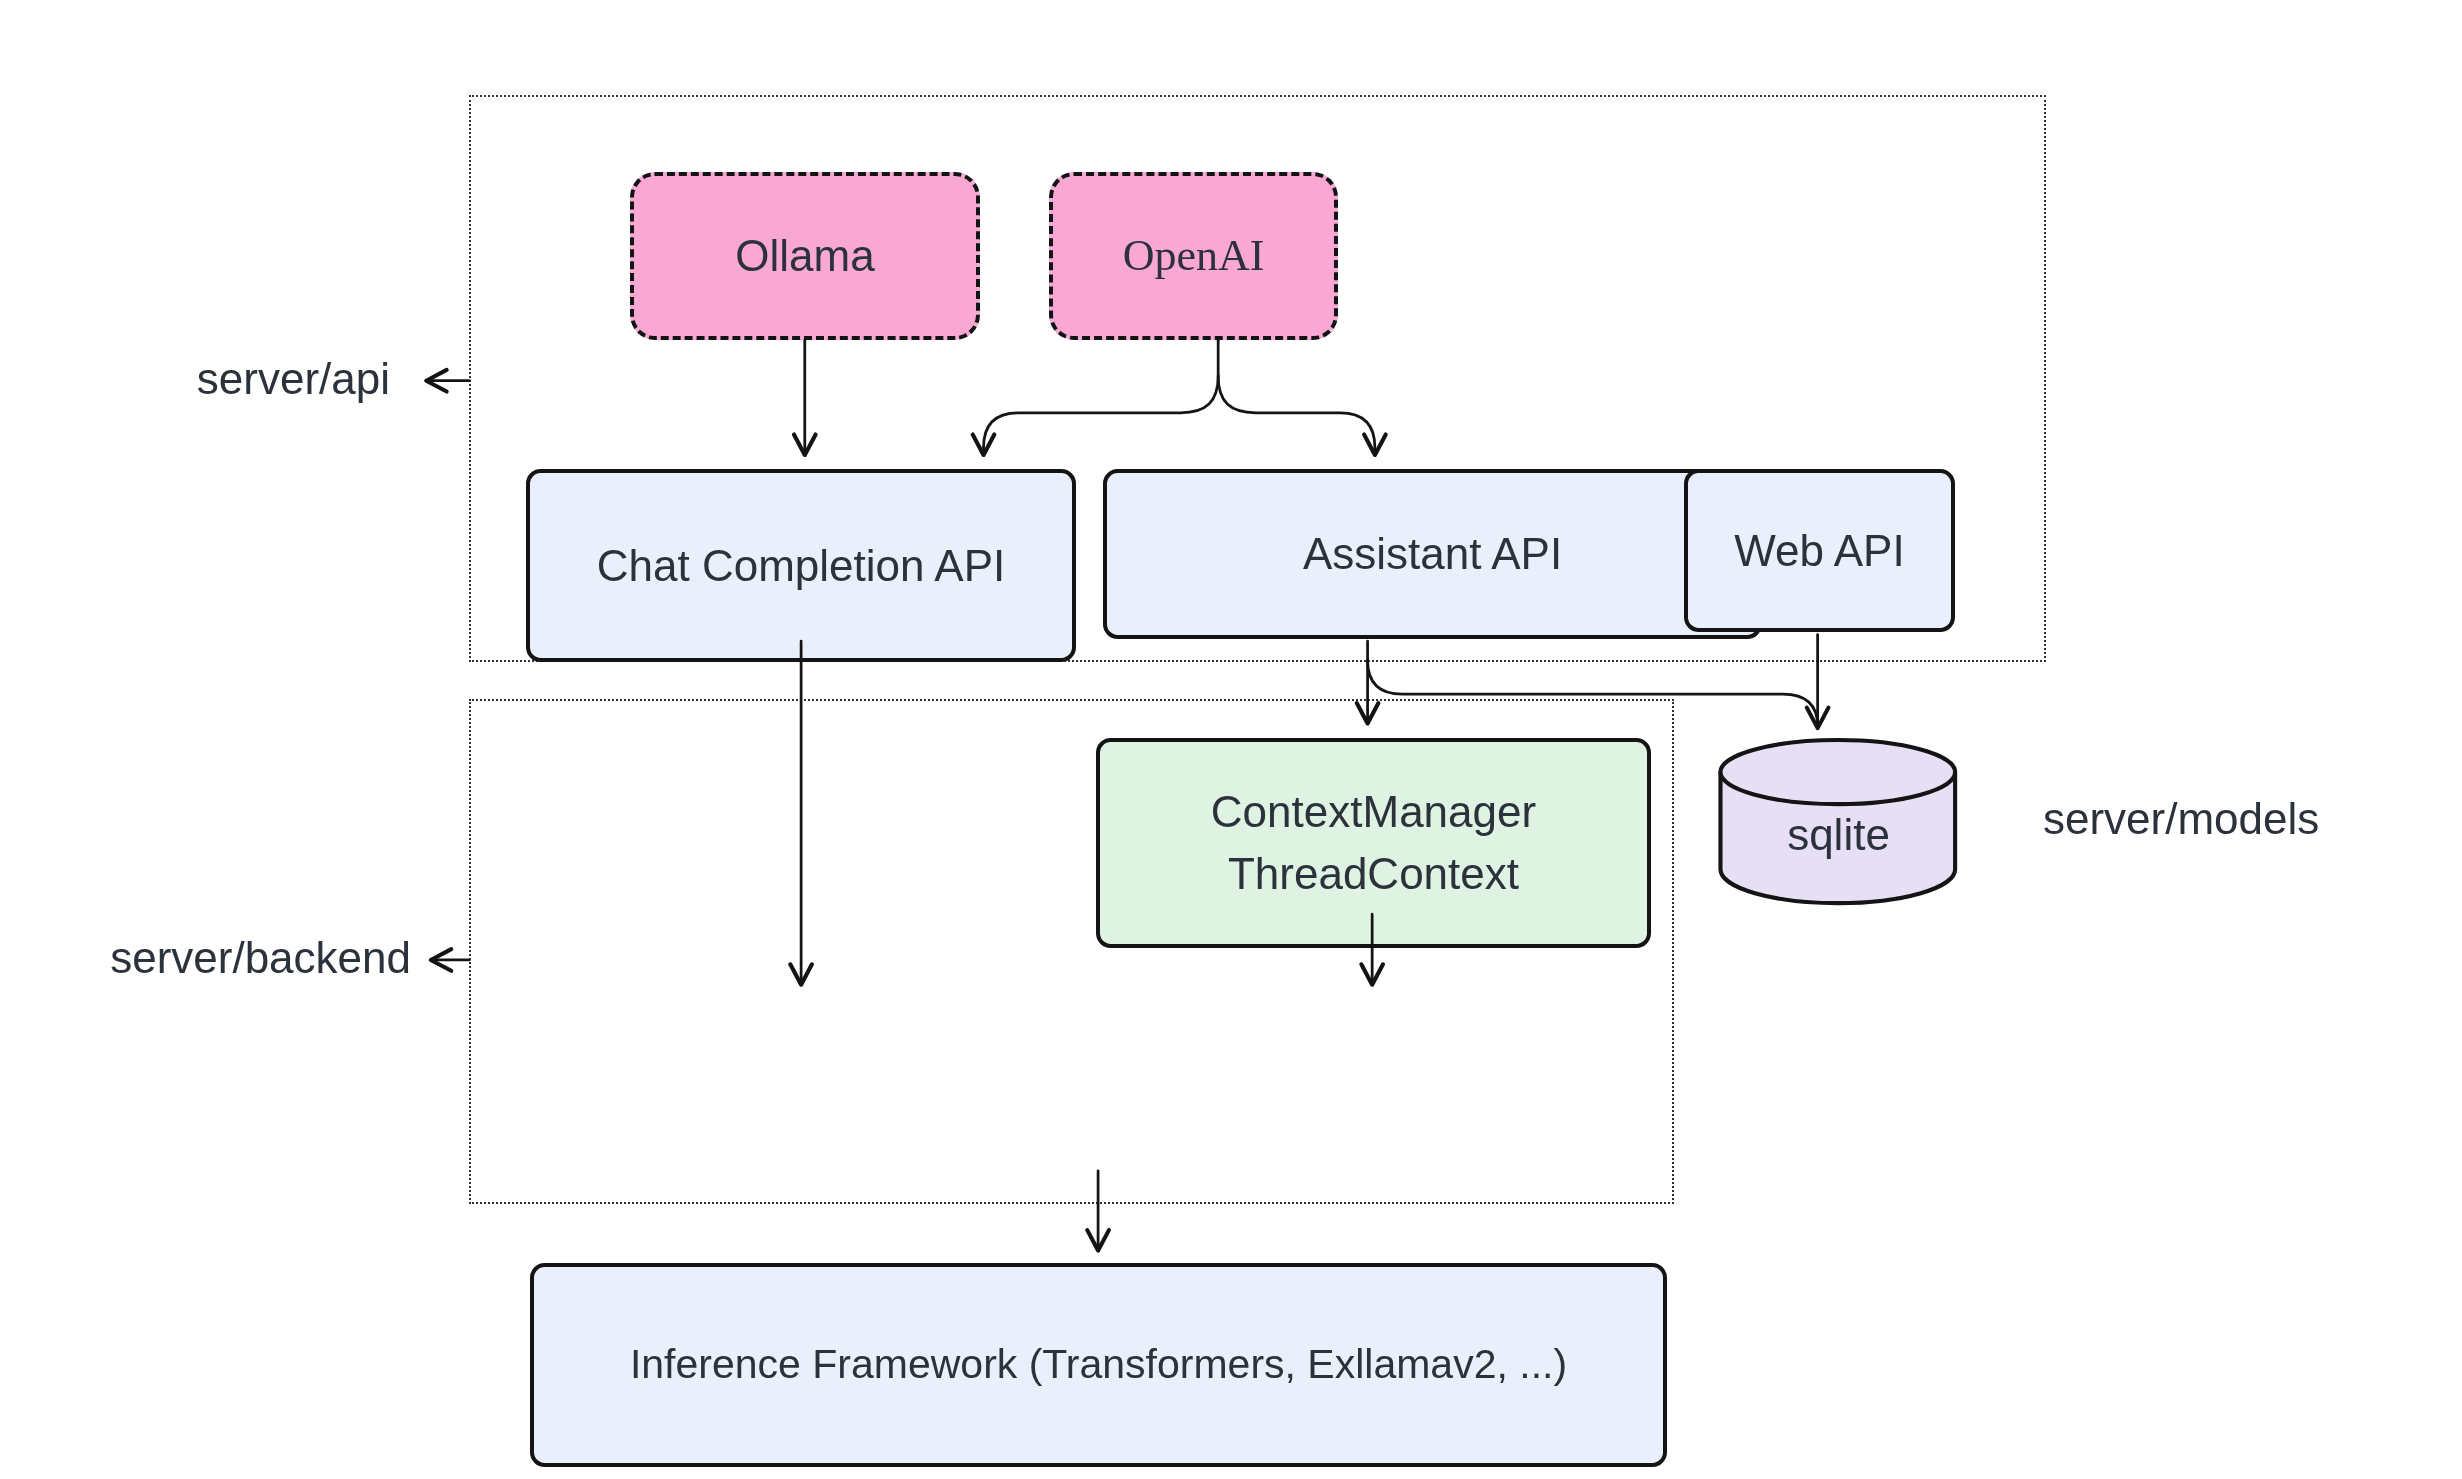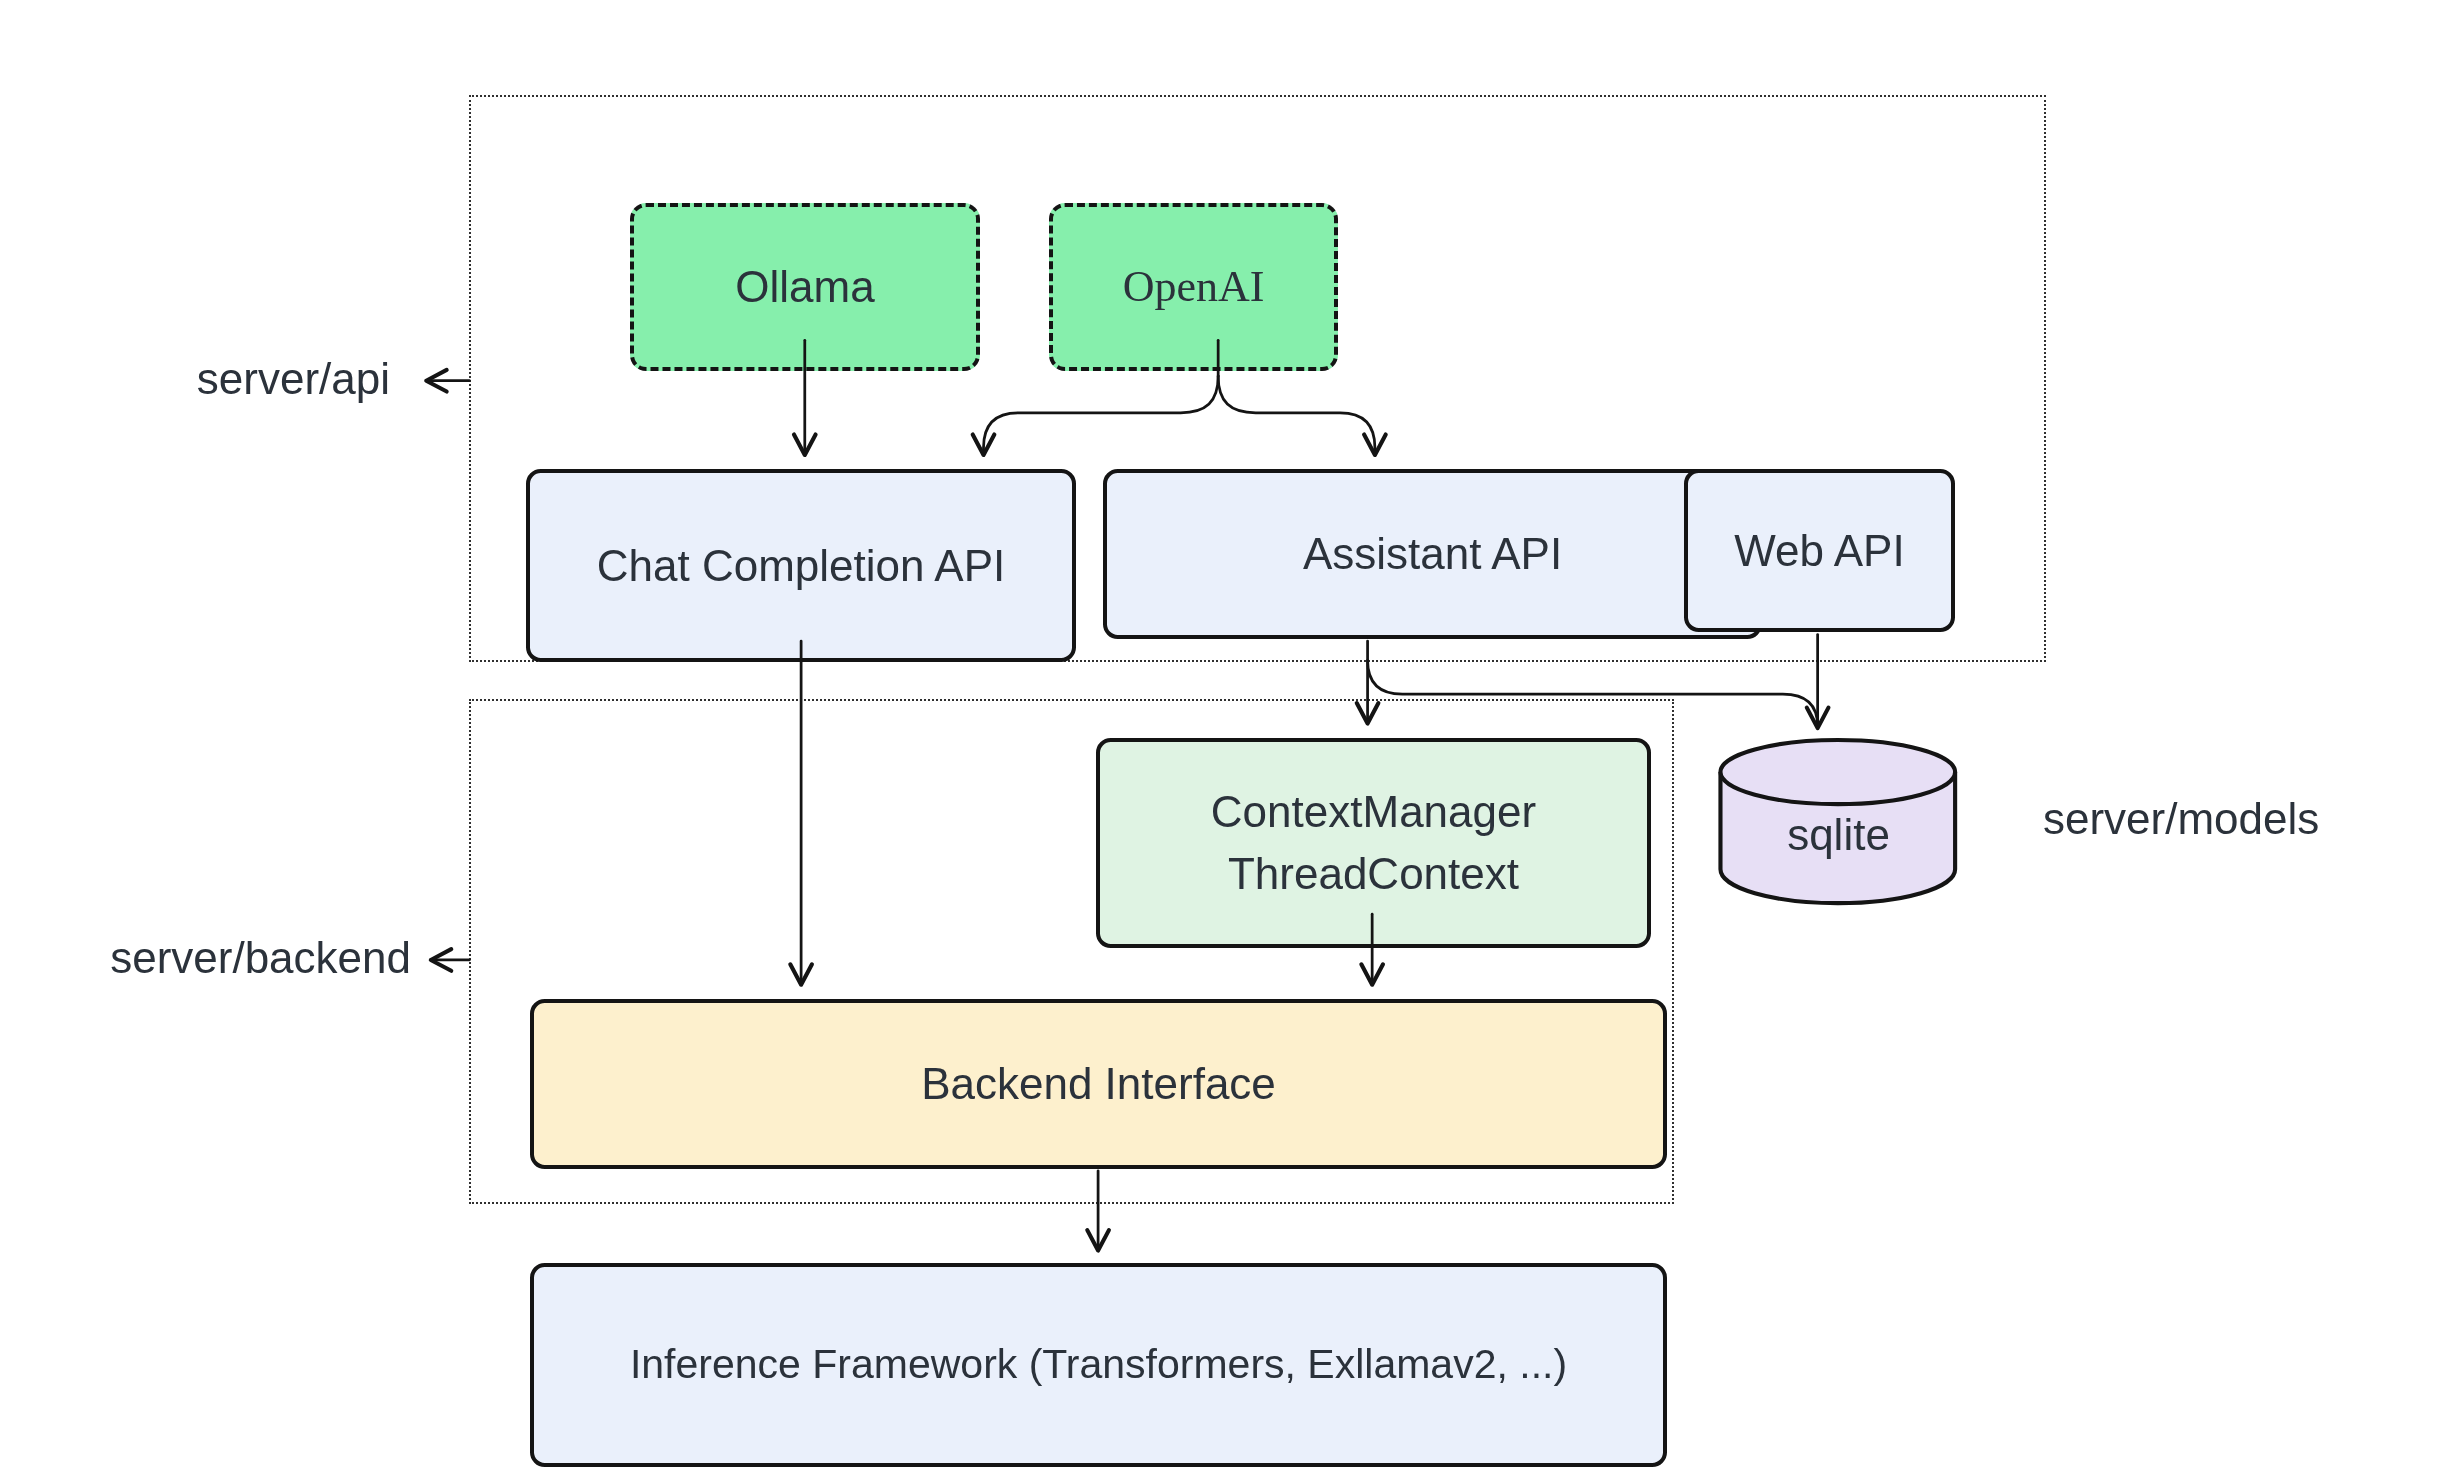--- a/index.html
+++ b/index.html
@@ -27,23 +27,22 @@
     align-items: center;
     justify-content: center;
     text-align: center;
     font-size: 44px;
     line-height: 1.4;
     box-sizing: border-box;
     color: #2b323b;
   }
   .dashed-node {
     border: 4.1px dashed #141414;
-    border-radius: 16px;
-    background: #86efac;
-    margin-top: 31px;
+    border-radius: 25px;
+    background: #f9a8d4;
   }
   .solid-node {
     border: 4.6px solid #141414;
     border-radius: 14.7px;
   }
   .fill-blue   { background: #eaf0fb; }
   .fill-green  { background: #dff3e3; }
   .fill-yellow { background: #fdf0cd; }
   .small-text  { font-size: 41px; }
   .region-label {
@@ -101,23 +100,20 @@
     <span>Web API</span>
   </div>
 
   <div class="node solid-node fill-green two-line" style="left:1096px; top:738px; width:555px; height:210px;">
     <div>
       <span>ContextManager</span>
       <span>ThreadContext</span>
     </div>
   </div>
 
-  <div class="node solid-node fill-yellow" style="left:530px; top:999px; width:1137px; height:170px;">
-    <span>Backend Interface</span>
-  </div>
 
   <div class="node solid-node fill-blue small-text" style="left:530px; top:1263px; width:1137px; height:204px;">
     <span>Inference Framework (Transformers, Exllamav2, ...)</span>
   </div>
 
   <svg class="overlay" viewBox="0 0 2686 1614">
     <defs>
       <marker id="arrow" viewBox="0 0 12 12" refX="10" refY="6" markerWidth="10.5" markerHeight="10.5" orient="auto-start-reverse" markerUnits="strokeWidth">
         <path d="M1.5 1.5 L10 6 L1.5 10.5" fill="none" stroke="#141414" stroke-width="1.7" stroke-linecap="round" stroke-linejoin="round"></path>
       </marker>

